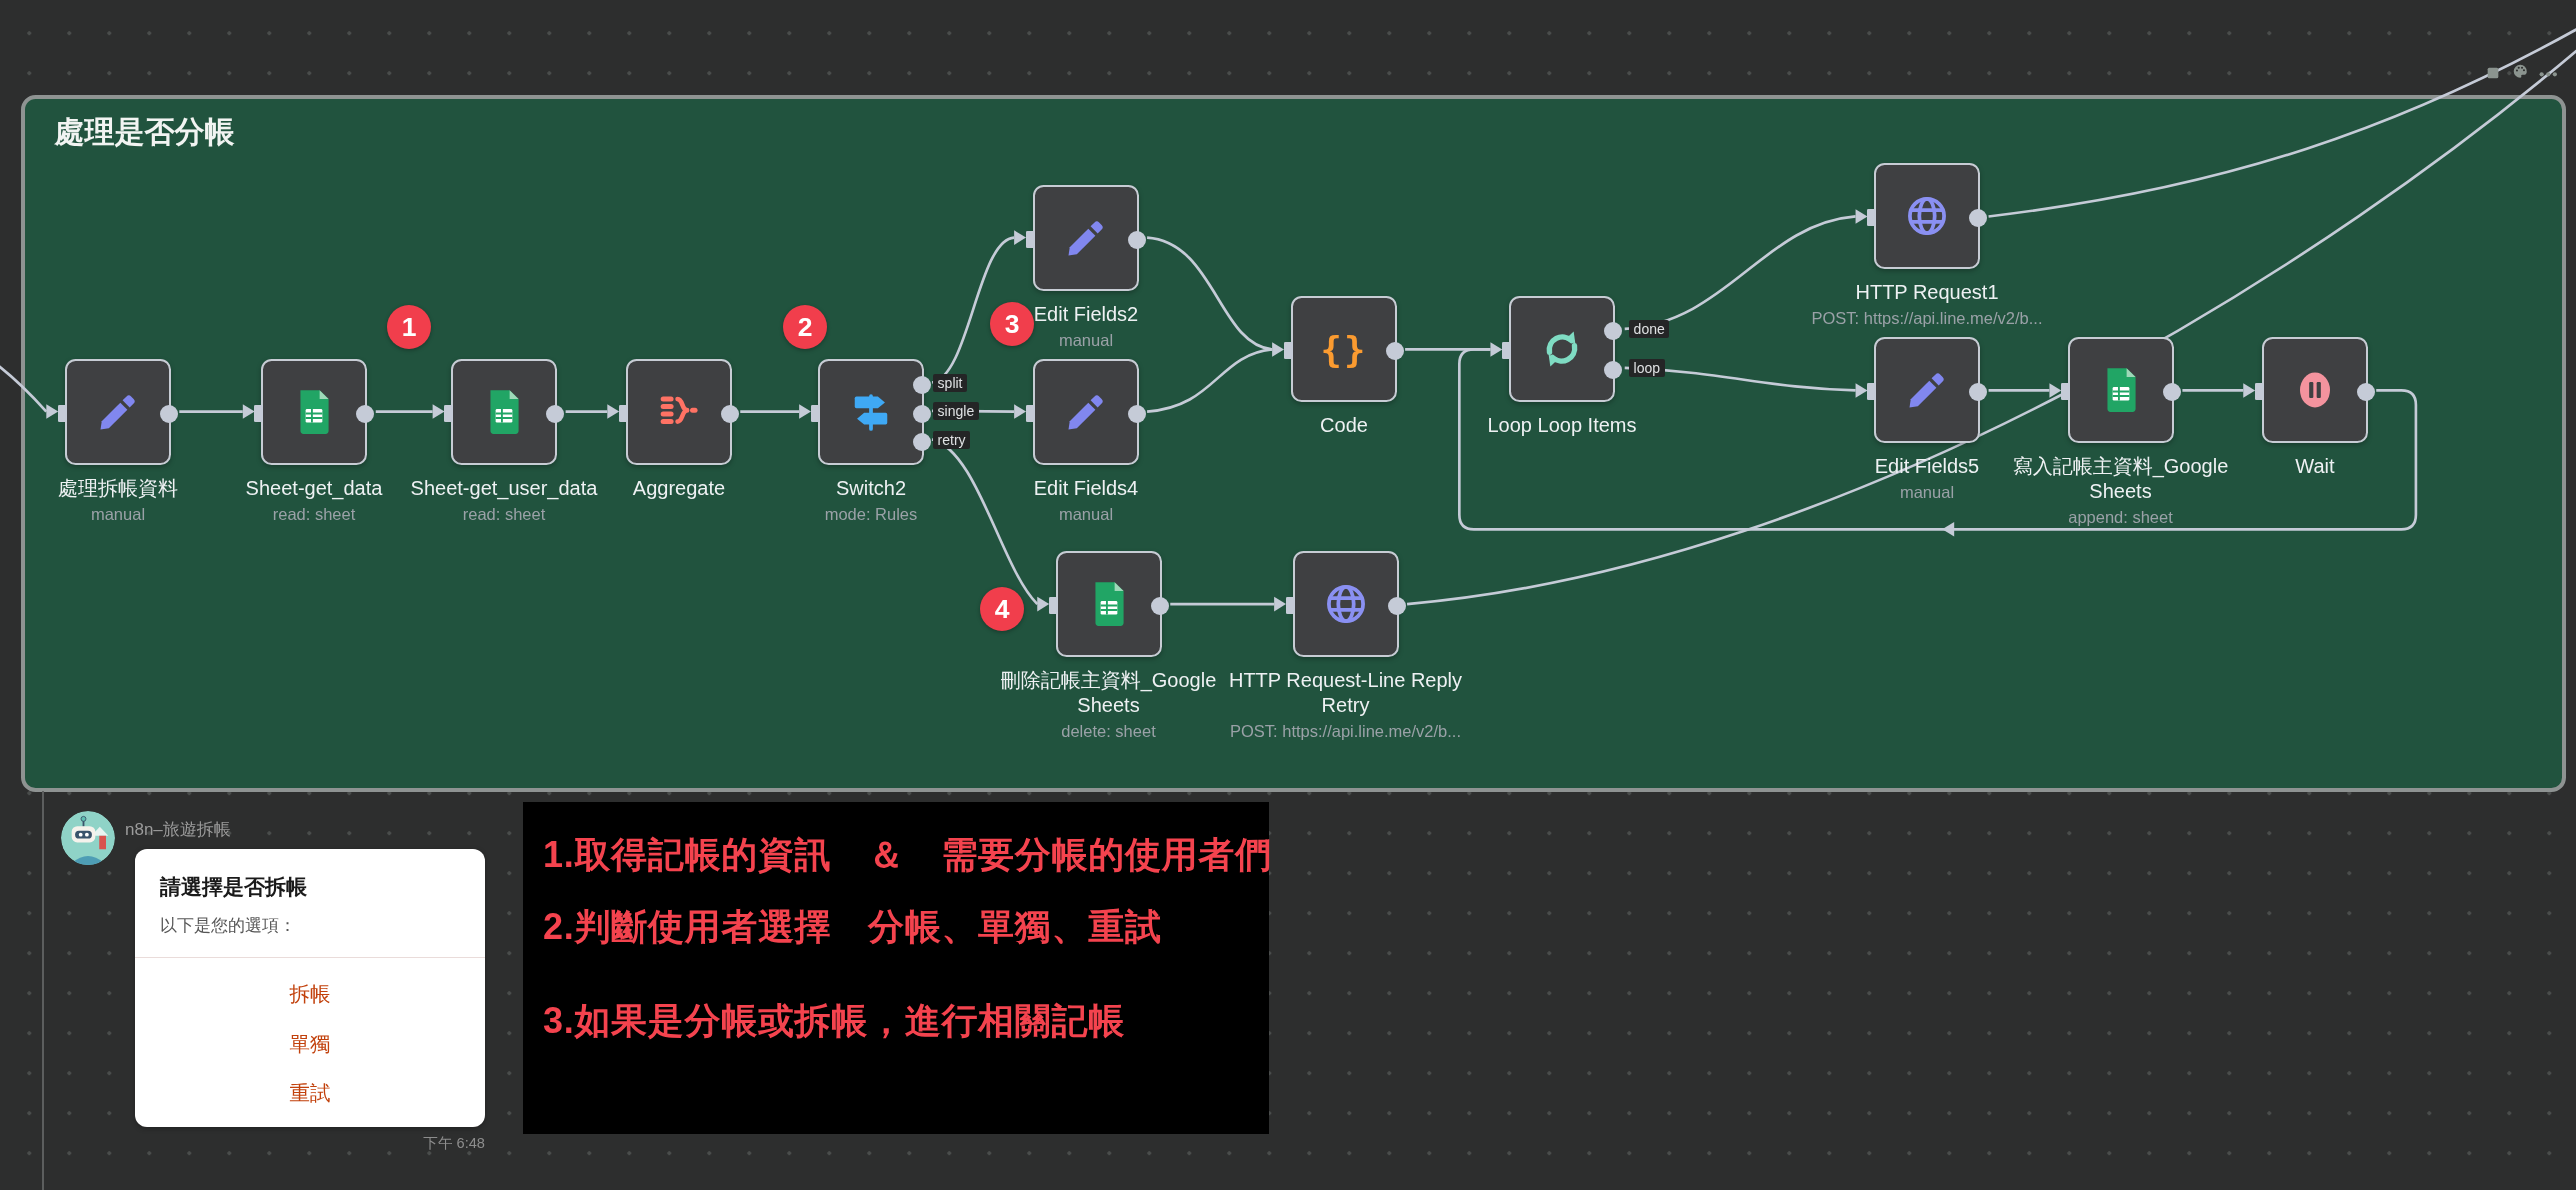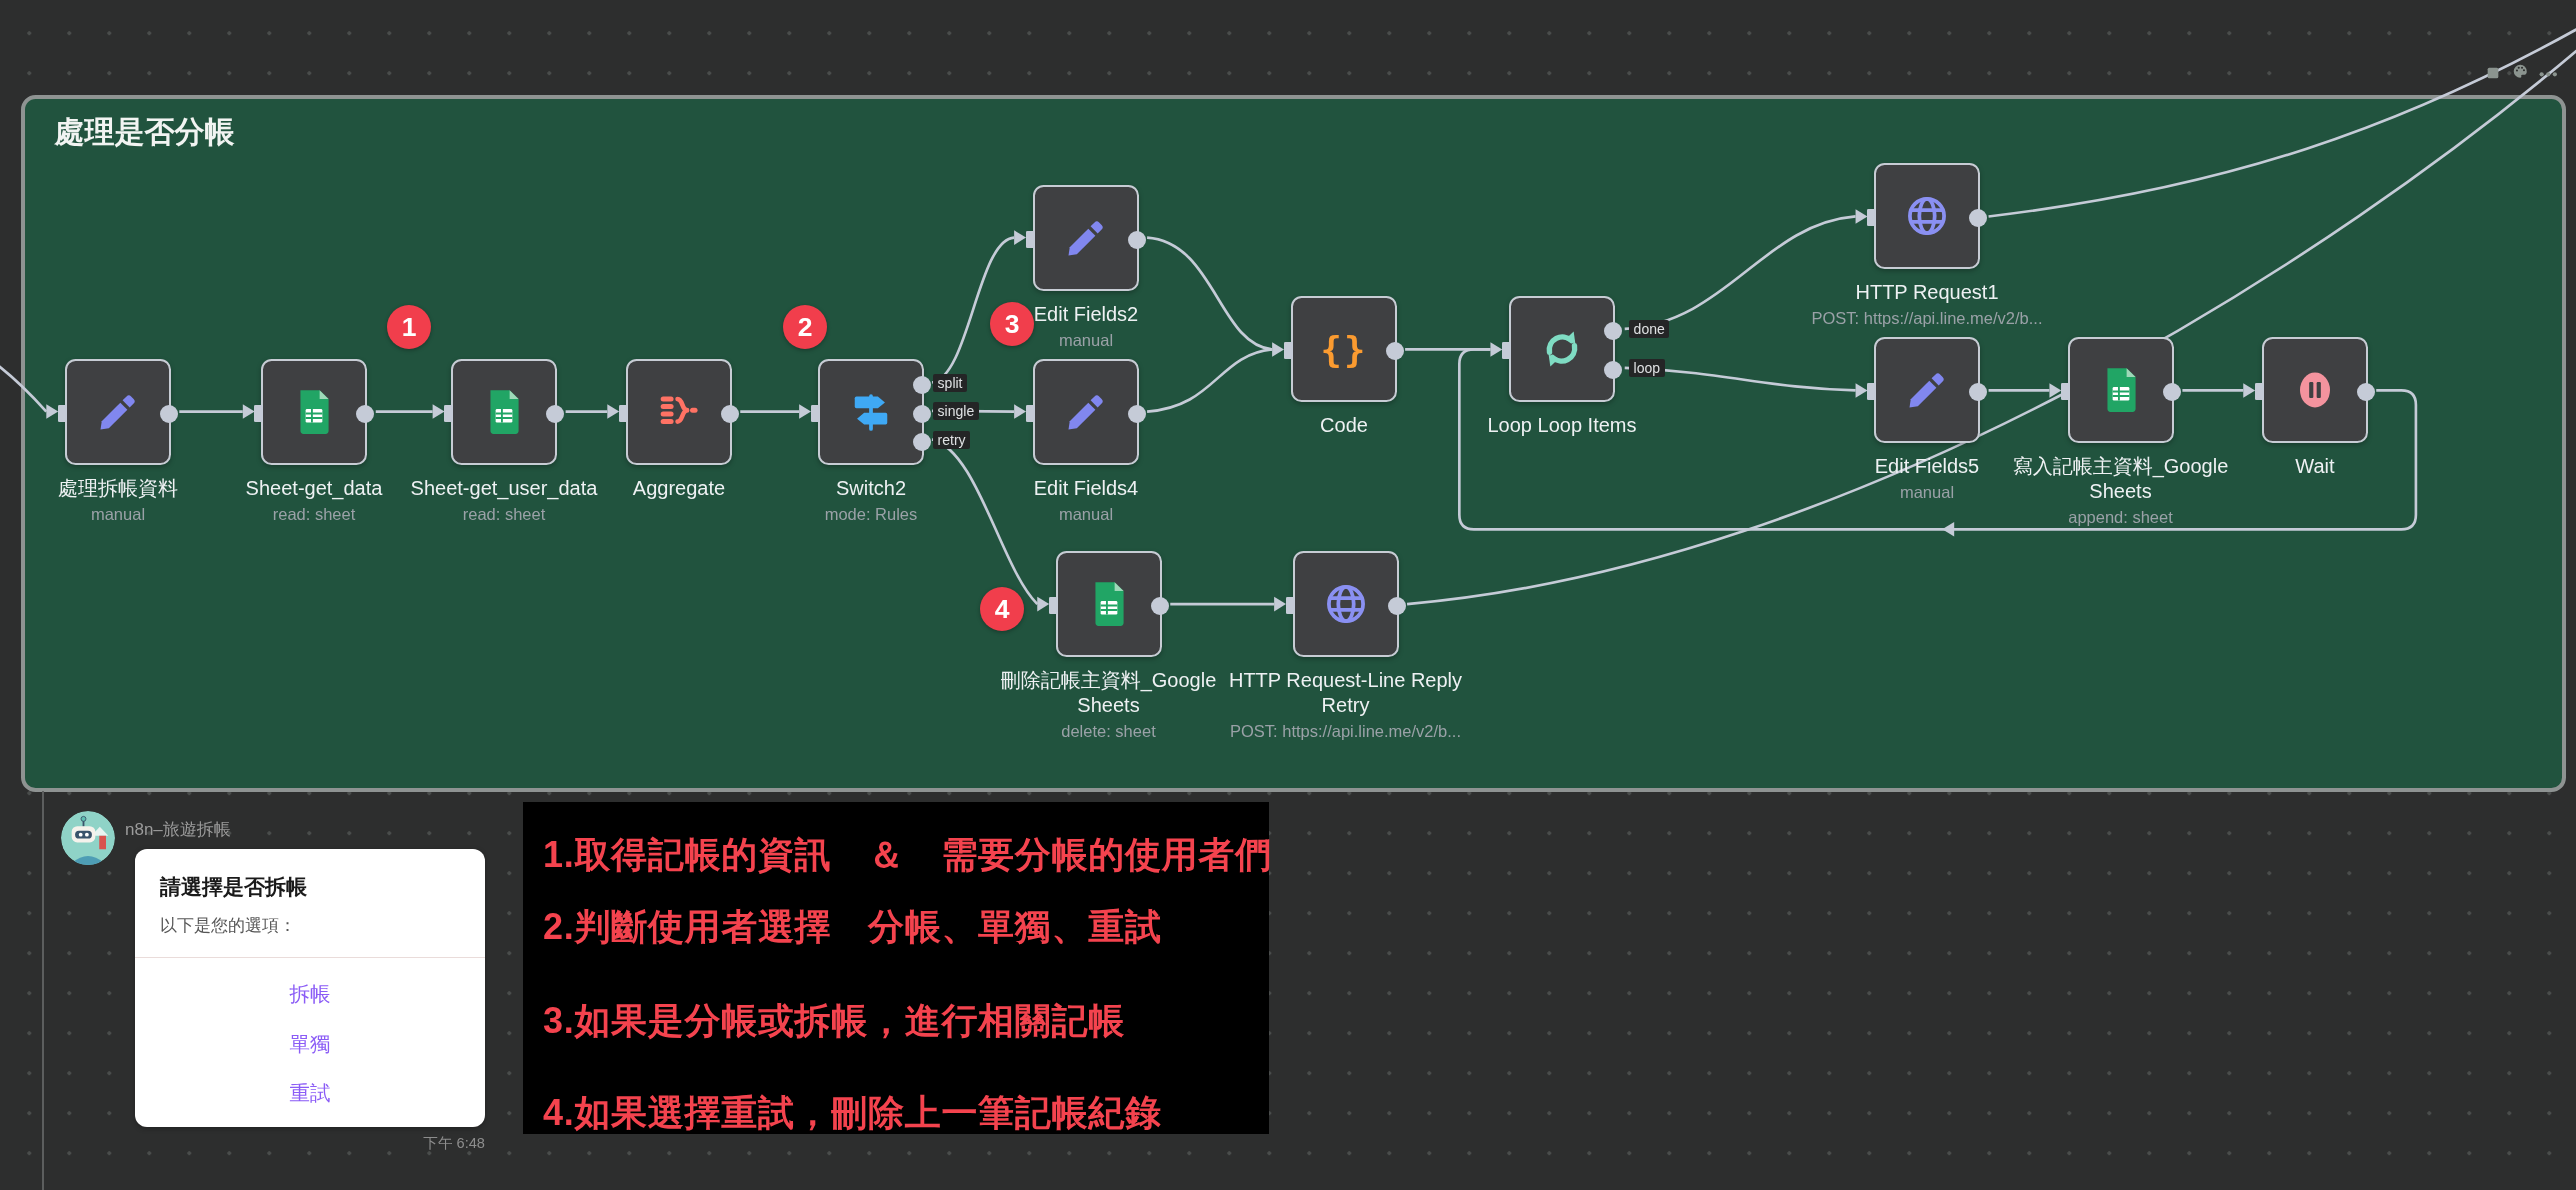--- a/index.html
+++ b/index.html
@@ -41,21 +41,21 @@
   .bottom-divider{position:absolute;left:42px;top:791px;width:2px;height:400px;background:#5c5e5e;z-index:2;}
   .avatar{position:absolute;left:61px;top:811px;width:54px;height:54px;border-radius:50%;overflow:hidden;z-index:3;}
   .sender{position:absolute;left:125px;top:818px;font-size:17px;color:#9b9b9b;z-index:3;}
   .chat-card{
     position:absolute;left:135px;top:849px;width:350px;height:278px;background:#ffffff;
     border-radius:12px;z-index:3;box-shadow:0 1.3px 5.3px rgba(0,0,0,.25);box-sizing:border-box;
   }
   .card-title{position:absolute;left:25px;top:24px;font-size:21px;font-weight:bold;color:#1a1a1a;}
   .card-subtitle{position:absolute;left:25px;top:65px;font-size:17px;color:#565656;text-align:center;}
   .card-divider{position:absolute;left:0;top:108px;width:100%;height:1.3px;background:#eadcda;}
-  .card-option{position:absolute;left:0;width:100%;text-align:center;font-size:20.5px;color:#8b5cf6;font-weight:500;cursor:pointer;}
+  .card-option{position:absolute;left:0;width:100%;text-align:center;font-size:20.5px;color:#c2410c;font-weight:500;cursor:pointer;}
   .timestamp{position:absolute;left:363px;top:1134px;width:122px;text-align:right;font-size:14.6px;color:#8d8d8d;z-index:3;}
   .anno-panel{position:absolute;left:523px;top:802px;width:746px;height:332px;background:#000000;z-index:3;}
   .anno-line{position:absolute;left:20px;font-size:36px;font-weight:bold;color:#f4434e;letter-spacing:0.7px;white-space:nowrap;}
 </style>
 </head>
 <body>
 
 <div class="sticky">
   <div class="sticky-title">處理是否分帳</div>
 </div>
@@ -391,15 +391,14 @@
   <div class="card-option" style="top:131px;">拆帳</div>
   <div class="card-option" style="top:181px;">單獨</div>
   <div class="card-option" style="top:230px;">重試</div>
 </div>
 <div class="timestamp">下午 6:48</div>
 
 <div class="anno-panel">
   <div class="anno-line" style="top:29px;">1.取得記帳的資訊　＆　需要分帳的使用者們</div>
   <div class="anno-line" style="top:101px;">2.判斷使用者選擇　分帳、單獨、重試</div>
   <div class="anno-line" style="top:195px;">3.如果是分帳或拆帳，進行相關記帳</div>
-  <div class="anno-line" style="top:287px;">4.如果選擇重試，刪除上一筆記帳紀錄</div>
 </div>
 
 
 </body></html>

